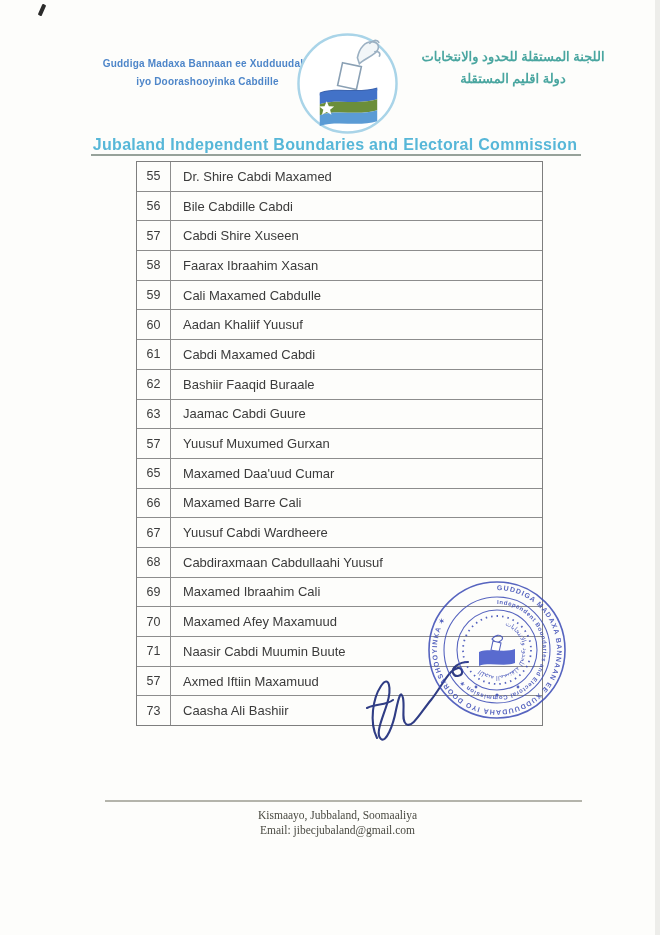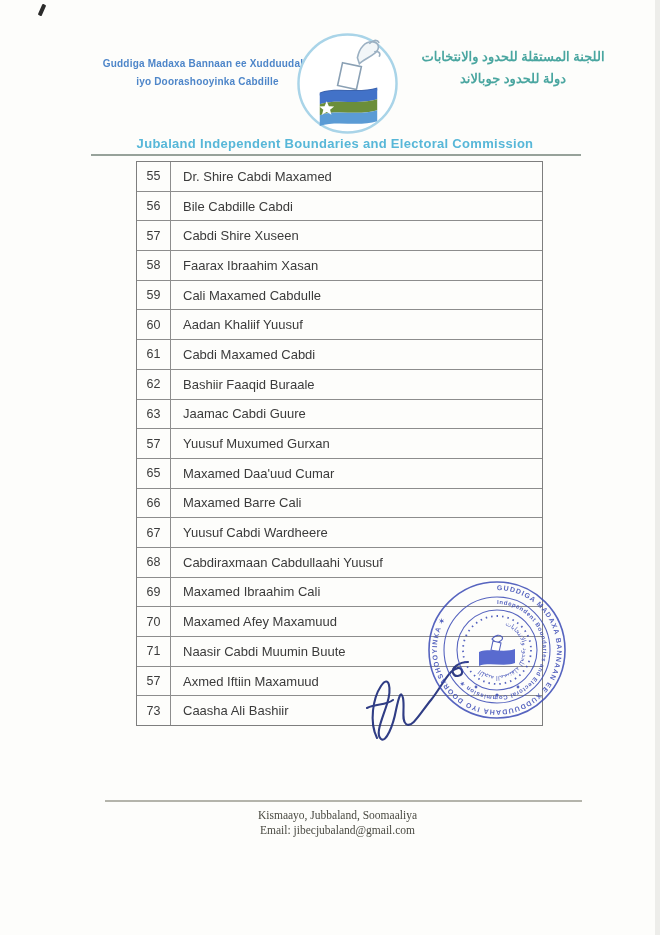--- a/index.html
+++ b/index.html
@@ -20,21 +20,21 @@
   }
   .org-arabic {
     position:absolute; left:398px; top:46px; width:230px;
     text-align:center; color:#4aa6a0; font-weight:bold;
     font-size:13px; line-height:22px; direction:rtl;
   }
   .logo-wrap { position:absolute; left:296px; top:32px; width:103px; height:103px; }
   .title-en {
     position:absolute; left:60px; top:136px; width:550px;
     text-align:center; color:#57b7d8; font-weight:bold;
-    font-size:13px; letter-spacing:.3px;
+    font-size:16px; letter-spacing:.3px;
   }
   .header-rule {
     position:absolute; left:91px; top:154px; width:490px; height:2px;
     background:#97a29a;
   }
 
   
   .members-table {
     position:absolute; left:136px; top:161px; width:407px; height:565px;
     border:1px solid #7e7e7e; display:flex; flex-direction:column;
@@ -93,21 +93,21 @@
       <path d="M24,62 C40,56 64,63 82,57 L82,68 C64,74 40,67 24,73 Z" fill="#4272c8"></path>
       <path d="M24,73 C40,67 64,74 82,68 L82,79 C64,85 40,78 24,84 Z" fill="#6b8e3a"></path>
       <path d="M24,84 C40,78 64,85 82,79 L82,90 C64,96 40,89 24,95 Z" fill="#5b9bd5"></path>
 
       <path d="M31,70 L33.2,75.0 L38.5,75.3 L34.4,78.6 L35.8,83.6 L31,80.8 L26.2,83.6 L27.6,78.6 L23.5,75.3 L28.8,75.0 Z" fill="#ffffff"></path>
     </svg>
   </div>
 
   <div class="org-arabic">
     <div>اللجنة المستقلة للحدود والانتخابات</div>
-    <div>دولة للحدود جوبالاند</div>
+    <div>دولة اقليم المستقلة</div>
   </div>
 
   <div class="title-en">Jubaland Independent Boundaries and Electoral Commission</div>
   <div class="header-rule"></div>
 
   <div class="members-table">
 
     <div class="member-row">
       <div class="cell-num">55</div>
       <div class="cell-name">Dr. Shire Cabdi Maxamed</div>

